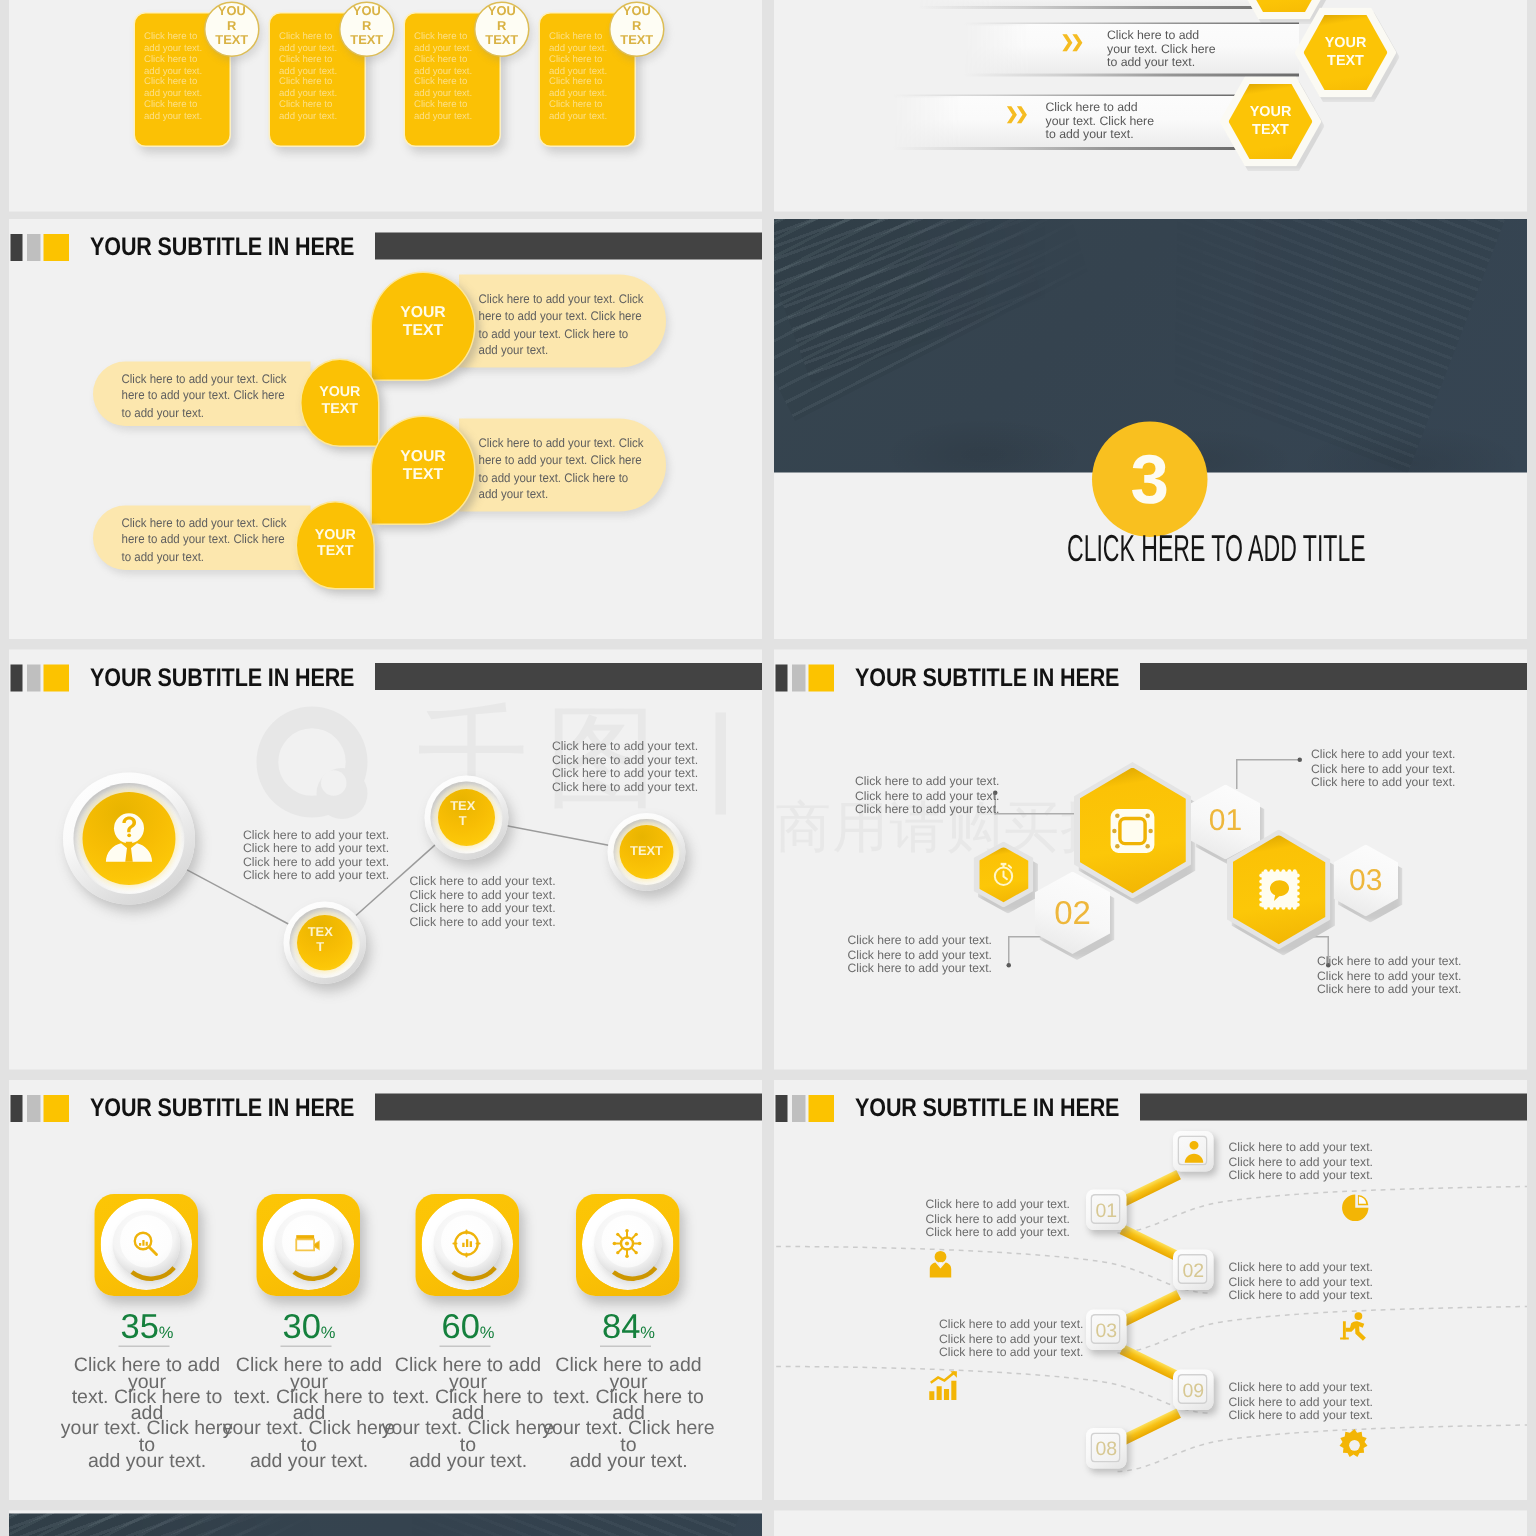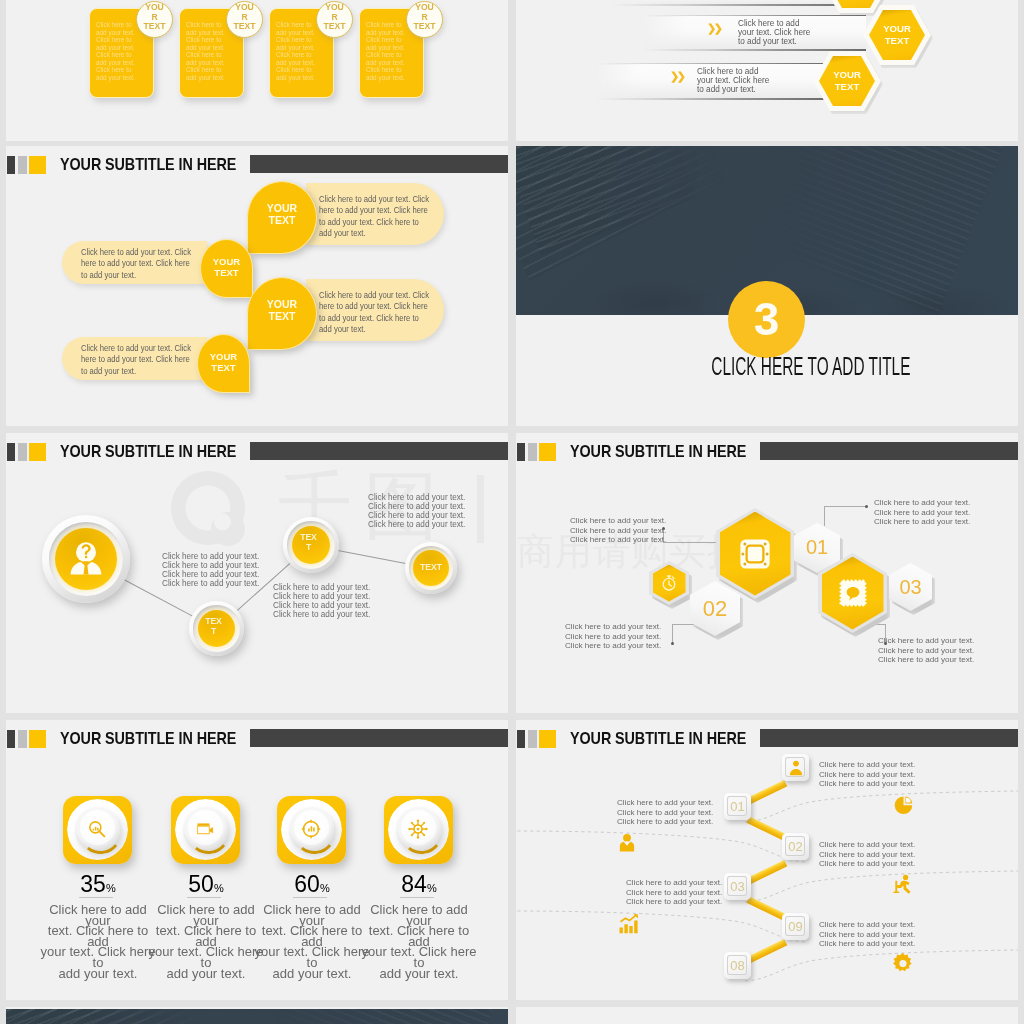--- a/index.html
+++ b/index.html
@@ -157,21 +157,21 @@
         mask:radial-gradient(circle,transparent 0,transparent 36%,#000 47%,#000 100%);}
   .tile .d2{position:absolute;left:12px;top:11px;width:45px;height:45px;border-radius:50%;
         background:radial-gradient(circle at 46% 34%,#fdfdfd 0%,#f4f4f4 55%,#d2d2d2 84%,#e9e9e9 100%);
         box-shadow:2px 3px 5px rgba(120,120,120,.22);}
   .tile .arc{position:absolute;left:16px;top:15px;width:37px;height:37px;border-radius:50%;
         border:3px solid transparent;border-bottom-color:#cd9600;
         transform:rotate(-6deg);}
   .tile .ticon{position:absolute;left:23px;top:22px;}
   .tile .d3{position:absolute;left:17px;top:14px;width:35px;height:35px;border-radius:50%;
         background:radial-gradient(circle at 44% 32%,#ffffff 0%,#fdfdfd 62%,#f3f3f3 100%);}
-  .pct{position:absolute;text-align:center;color:#000000;line-height:24px;}
+  .pct{position:absolute;text-align:center;color:#15803d;line-height:24px;}
   .pct b{font-size:23px;font-weight:normal;}
   .pct i{font-size:11px;font-style:normal;}
   .pct-rule{position:absolute;height:1.4px;background:#c6c6c6;}
   .ttxt{position:absolute;color:#6a6a6a;font-size:13px;line-height:10.6px;text-align:center;
         white-space:pre-line;}
 
   
   .znum{position:absolute;width:27px;height:27px;border-radius:5px;z-index:3;
         background:linear-gradient(150deg,#fdfdfd 0%,#f8f8f8 45%,#e4e4e4 100%);
         box-shadow:2px 3px 4px rgba(120,120,120,.40);}
@@ -581,21 +581,21 @@
       <div class="d1"></div>
           <div class="d2"></div>
           <div class="arc"></div>
           <div class="d3"></div>
       <span class="ticon"><svg width="21" height="21" viewBox="0 0 24 24">
       <rect x="4" y="6.2" width="13.6" height="3.2" fill="#eeb007"></rect>
       <path d="M4 9.4h13.6v4.1l3.6-2.2v5.3l-3.6-2.1v3.3H4z" fill="none" stroke="#f5c64a" stroke-width="1.4"></path>
       <path d="M17.6 13.5l3.6-2.2v5.3l-3.6-2.1z" fill="#eeb007"></path>
     </svg></span>
     </div>
-    <div class="pct" style="left:135px;top:152px;width:130px;"><b>50</b><i>%</i></div>
+    <div class="pct" style="left:135px;top:152px;width:130px;"><b>30</b><i>%</i></div>
     <div class="pct-rule" style="left:181px;top:177px;width:34px;"></div>
     <div class="ttxt" style="left:141px;top:185px;width:118px;">Click here to add your
 text. Click here to add
 your text. Click here to
 add your text.</div>
   </div>
   <div>
     <div class="tile" style="left:271px;top:76px;">
       <div class="d1"></div>
           <div class="d2"></div>

